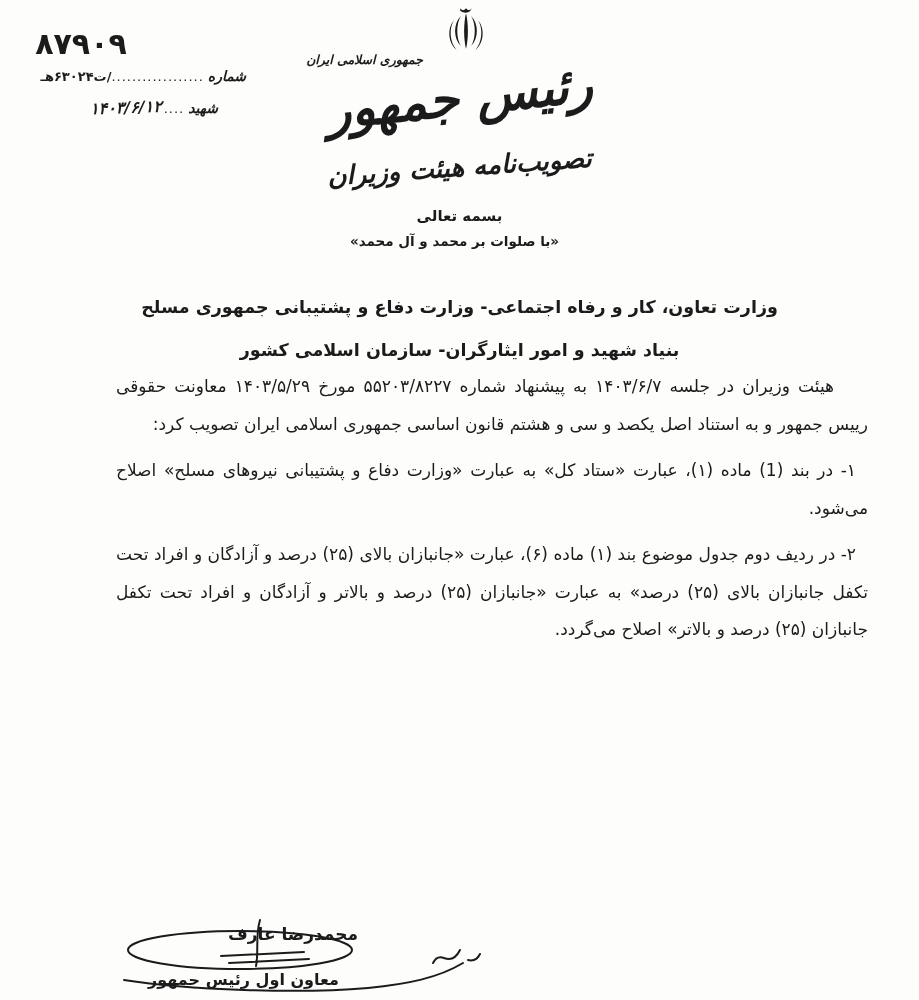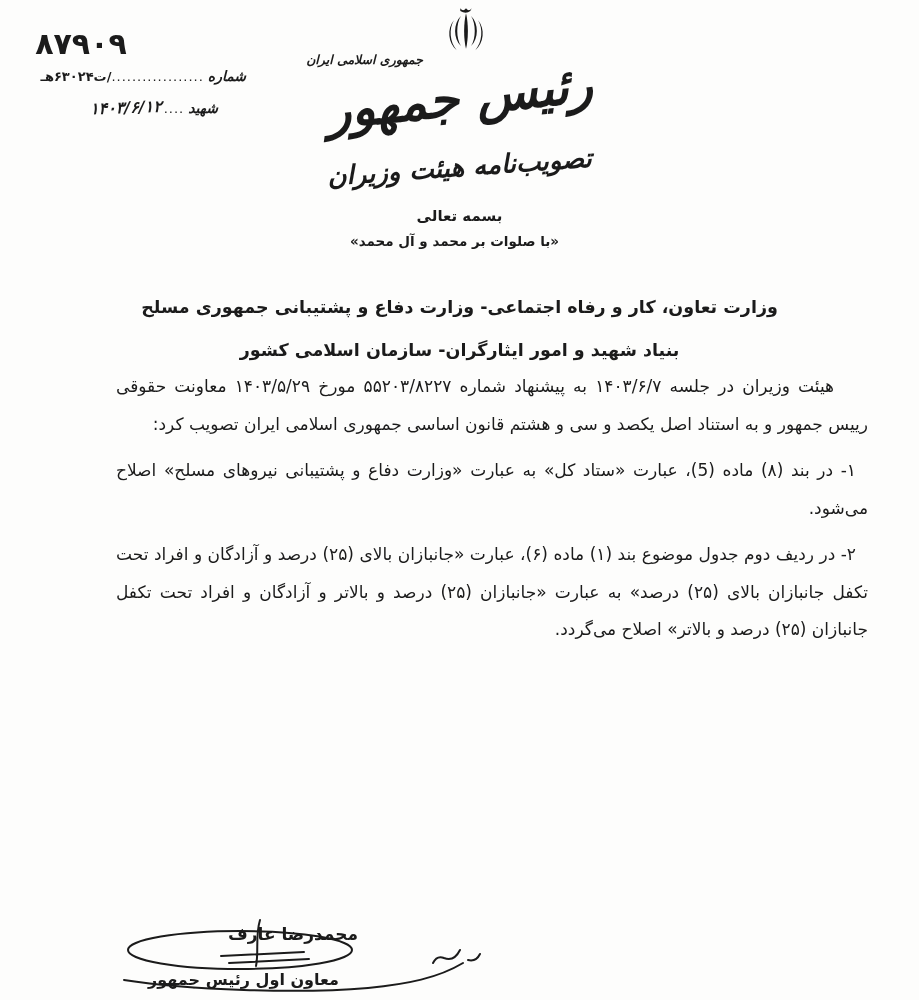--- a/index.html
+++ b/index.html
@@ -118,21 +118,21 @@
 
 <div class="abs salawat">«با صلوات بر محمد و آل محمد»</div>
 
 <div class="abs addressees">
   <div>وزارت تعاون، کار و رفاه اجتماعی- وزارت دفاع و پشتیبانی جمهوری مسلح</div>
   <div>بنیاد شهید و امور ایثارگران- سازمان اسلامی کشور</div>
 </div>
 
 <div class="abs body-text">
   <p class="indent-lg">هیئت وزیران در جلسه ۱۴۰۳/۶/۷ به پیشنهاد شماره ۵۵۲۰۳/۸۲۲۷ مورخ ۱۴۰۳/۵/۲۹ معاونت حقوقی رییس جمهور و به استناد اصل یکصد و سی و هشتم قانون اساسی جمهوری اسلامی ایران تصویب کرد:</p>
-  <p class="indent-sm">۱- در بند (۸) ماده (5)، عبارت «ستاد کل» به عبارت «وزارت دفاع و پشتیبانی نیروهای مسلح» اصلاح می‌شود.</p>
+  <p class="indent-sm">۱- در بند (1) ماده (۱)، عبارت «ستاد کل» به عبارت «وزارت دفاع و پشتیبانی نیروهای مسلح» اصلاح می‌شود.</p>
   <p class="indent-sm">۲- در ردیف دوم جدول موضوع بند (۱) ماده (۶)، عبارت «جانبازان بالای (۲۵) درصد و آزادگان و افراد تحت تکفل جانبازان بالای (۲۵) درصد» به عبارت «جانبازان (۲۵) درصد و بالاتر و آزادگان و افراد تحت تکفل جانبازان (۲۵) درصد و بالاتر» اصلاح می‌گردد.</p>
 </div>
 
 <div class="abs signature-block">
   <div class="sig-name">محمدرضا عارف</div>
   <div class="sig-title">معاون اول رئیس جمهور</div>
   <svg class="sig-svg" viewBox="0 0 400 92" aria-hidden="true">
     <g fill="none" stroke="#1b1b1b" stroke-width="2" stroke-linecap="round">
       <ellipse cx="132" cy="42" rx="112" ry="19"></ellipse>
       <path d="M152,12 C147,28 151,44 148,58"></path>

